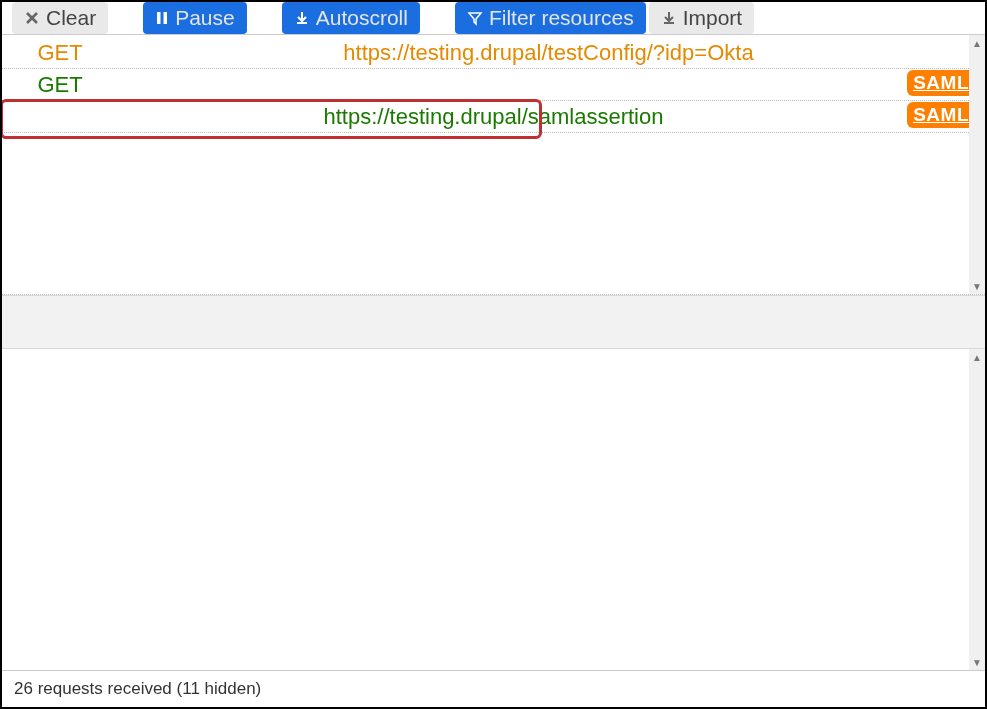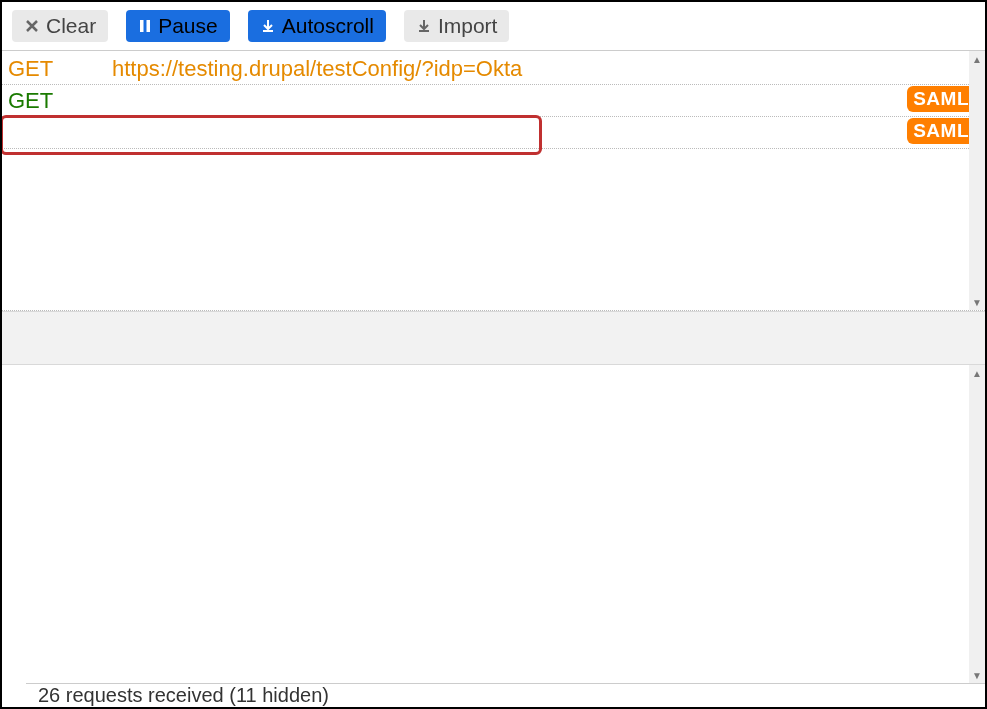--- a/index.html
+++ b/index.html
@@ -10,41 +10,42 @@
       height: 709px;
       border: 2px solid #000;
       background: #fff;
       display: flex;
       flex-direction: column;
       overflow: hidden;
     }
     .toolbar {
       display: flex;
       align-items: center;
-      gap: 18px;
-      padding: 8px 10px;
+      gap: 3px;
+      padding: 0 10px;
       border-bottom: 1px solid #ccc;
     }
     .btn {
       display: inline-flex;
       align-items: center;
       gap: 6px;
       padding: 4px 12px;
       border-radius: 4px;
       font-size: 21px;
       cursor: pointer;
       border: none;
     }
     .btn-gray {
       background: #e9e9e9;
       color: #444;
     }
     .btn-blue {
       background: #1a6ee0;
-      color: #000000;
+      color: #e5e5e5;
+      margin-left: 32px;
     }
     .btn .icon {
       display: inline-flex;
       align-items: center;
       justify-content: center;
     }
     .requests-panel {
       flex: 0 0 260px;
       position: relative;
       border-bottom: 1px dotted #bbb;
@@ -55,20 +56,21 @@
     }
     .request-row {
       display: flex;
       align-items: center;
       font-size: 22px;
       height: 32px;
       border-bottom: 1px dotted #bbb;
       position: relative;
       white-space: nowrap;
       overflow: hidden;
+      text-align: center;
     }
     .request-row.orange { color: #e58a00; }
     .request-row.green { color: #1a7a00; }
     .method {
       width: 110px;
       padding-left: 6px;
     }
     .url {
       flex: 1;
       overflow: hidden;
@@ -77,20 +79,21 @@
       position: absolute;
       right: 10px;
       top: 1px;
       background: #ff7f00;
       color: #fff;
       font-weight: bold;
       font-size: 19px;
       padding: 2px 6px;
       border-radius: 6px;
       letter-spacing: 0.5px;
+      text-decoration: underline;
     }
     .highlight-box {
       position: absolute;
       border: 3px solid #c03030;
       border-radius: 6px;
       pointer-events: none;
     }
     .scrollbar-track {
       position: absolute;
       right: 0;
@@ -114,25 +117,24 @@
       border-top: 1px solid #d9d9d9;
       border-bottom: 1px solid #d9d9d9;
     }
     .details-panel {
       flex: 1;
       position: relative;
       background: #fff;
     }
     .status-bar {
       border-top: 1px solid #ccc;
-      padding: 0 12px;
-      font-size: 20px;
+      padding: 8px 12px;
+      font-size: 17px;
       color: #333;
       background: #fff;
-      margin-left: 24px;
     }
   </style>
 </head>
 <body>
 
 <div class="toolbar">
   <button class="btn btn-gray">
     <span class="icon">
       <svg width="16" height="16" viewBox="0 0 16 16">
           <path d="M3 3 L13 13 M13 3 L3 13" stroke="#666" stroke-width="2.5" fill="none"></path>
@@ -149,20 +151,28 @@
     </span>
     <span>Pause</span>
   </button>
   <button class="btn btn-blue">
     <span class="icon">
       <svg width="16" height="16" viewBox="0 0 16 16">
           <path d="M8 2 L8 10 M4 7 L8 11 L12 7 M3 13 L13 13" stroke="#fff" stroke-width="2" fill="none"></path>
         </svg>
     </span>
     <span>Autoscroll</span>
+  </button>
+  <button class="btn btn-blue">
+    <span class="icon">
+      <svg width="16" height="16" viewBox="0 0 16 16">
+          <path d="M2 3 L14 3 L9 9 L9 14 L7 12 L7 9 Z" fill="none" stroke="#fff" stroke-width="1.5"></path>
+        </svg>
+    </span>
+    <span>Filter resources</span>
   </button>
   <button class="btn btn-gray">
     <span class="icon">
       <svg width="16" height="16" viewBox="0 0 16 16">
           <path d="M8 2 L8 10 M4 7 L8 11 L12 7 M3 13 L13 13" stroke="#666" stroke-width="2" fill="none"></path>
         </svg>
     </span>
     <span>Import</span>
   </button>
 </div>
@@ -171,20 +181,21 @@
   <div class="requests-list">
     <div class="request-row orange">
       <span class="method">GET</span>
       <span class="url">https://testing.drupal/testConfig/?idp=Okta</span>
     </div>
     <div class="request-row green">
       <span class="method">GET</span>
       <span class="badge">SAML</span>
     </div>
     <div class="request-row green">
+      <span class="url">https://testing.drupal/samlassertion</span>
       <span class="badge">SAML</span>
     </div>
   </div>
   <div class="highlight-box" style="left:-2px; top:64px; width:542px; height:40px;"></div>
   <div class="scrollbar-track">
     <div class="scrollbar-arrow">▲</div>
     <div style="position:absolute;bottom:0;" class="scrollbar-arrow">▼</div>
   </div>
 </div>
 

